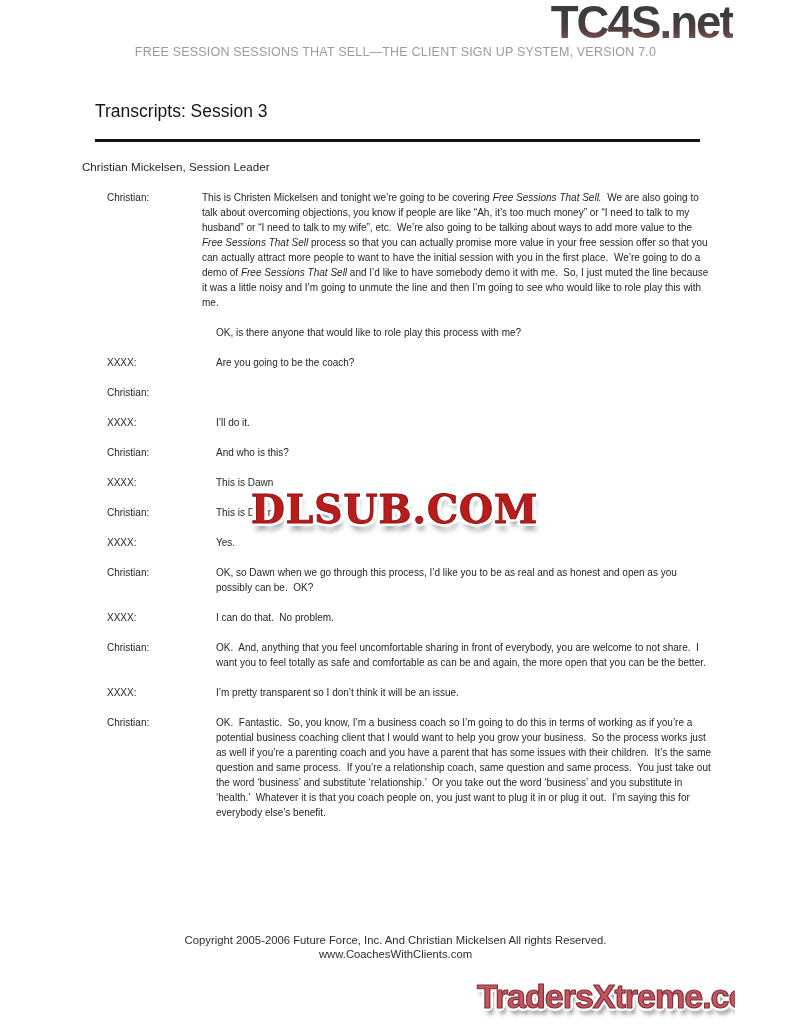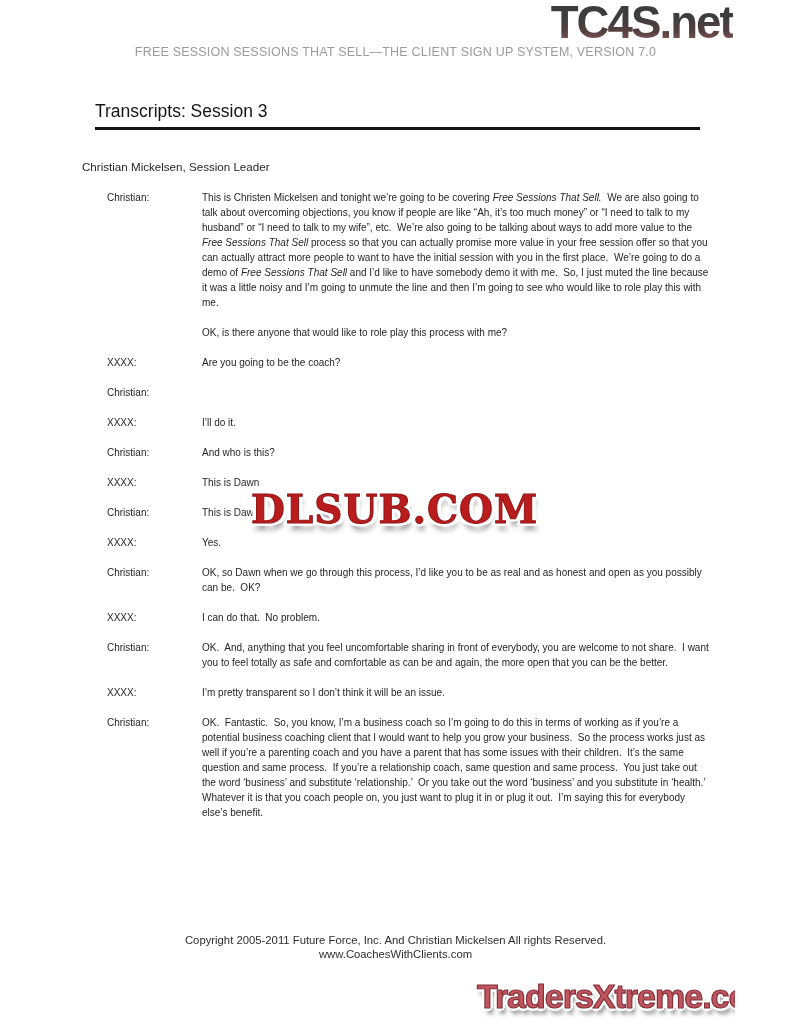--- a/index.html
+++ b/index.html
@@ -22,42 +22,42 @@
   
   .doc-header {
     position:absolute; top:45px; left:0; width:791px;
     text-align:center; font-size:12.5px; letter-spacing:0.2px;
     color:#9b9b9b; white-space:nowrap;
   }
 
   
   .title-wrap {
     position:absolute; left:95px; top:101px; width:605px;
-    border-bottom:3px solid #141414; padding-bottom:5px;
+    border-bottom:3px solid #141414; padding-bottom:17px;
   }
   .title-wrap h1 {
     margin:0; font-size:17.5px; font-weight:normal; color:#141414;
     font-family:"Liberation Sans", sans-serif;
   }
 
   .session-leader {
     position:absolute; left:82px; top:160px;
     font-size:11.6px; color:#262626;
   }
 
   
   .dialogue {
     position:absolute; left:107px; top:190px; width:606px;
     font-size:10px; line-height:15px; color:#262626;
   }
   .dlg-row { display:flex; margin-bottom:15px; }
   .speaker { width:95px; flex:0 0 95px; }
   .speech  { flex:1; min-width:0; }
   .speech p { margin:0 0 15px 0; white-space:pre-wrap; }
-  .speech p:last-child { margin-bottom:0; }
+  .speech p:last-child { margin-bottom:0;margin-left:14px; }
   .it { font-style:italic; }
 
   
   .footer {
     position:absolute; left:0; top:933px; width:791px;
     text-align:center; font-size:11.3px; line-height:14px; color:#2e2e2e;
   }
 
   
   .dlsub-watermark {
@@ -186,21 +186,21 @@
 
     <div class="dlg-row">
       <div class="speaker">Christian:</div>
       <div class="speech">
           <p><span>OK.  Fantastic.  So, you know, I’m a business coach so I’m going to do this in terms of working as if you’re a potential business coaching client that I would want to help you grow your business.  So the process works just as well if you’re a parenting coach and you have a parent that has some issues with their children.  It’s the same question and same process.  If you’re a relationship coach, same question and same process.  You just take out the word ‘business’ and substitute ‘relationship.’  Or you take out the word ‘business’ and you substitute in ‘health.’  Whatever it is that you coach people on, you just want to plug it in or plug it out.  I’m saying this for everybody else’s benefit.</span></p>
         </div>
     </div>
   </div>
 
   <div class="footer">
-    <div>Copyright 2005-2011 Future Force, Inc. And Christian Mickelsen All rights Reserved.</div>
+    <div>Copyright 2005-2006 Future Force, Inc. And Christian Mickelsen All rights Reserved.</div>
     <div>www.CoachesWithClients.com</div>
   </div>
 
   <div class="dlsub-watermark">DLSUB.COM</div>
 
   <div class="traders-watermark">TradersXtreme.com</div>
 
 </div>
 
 </body></html>

